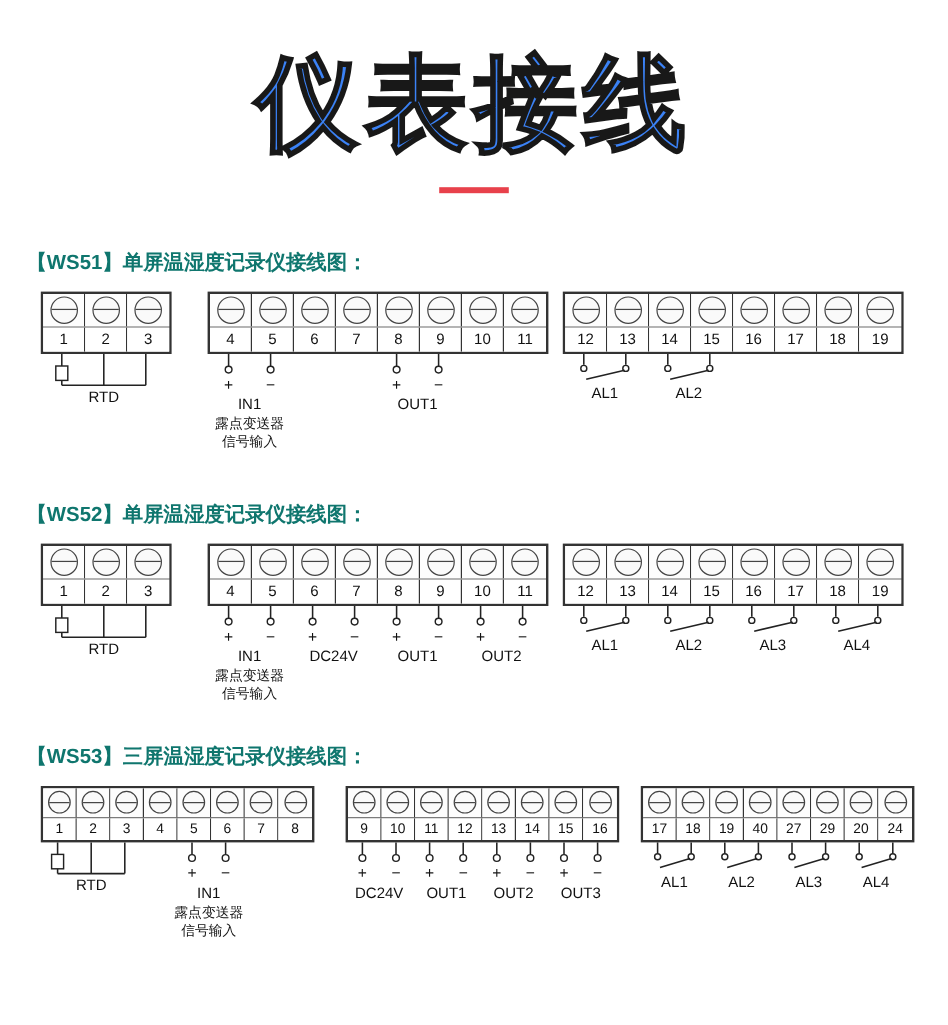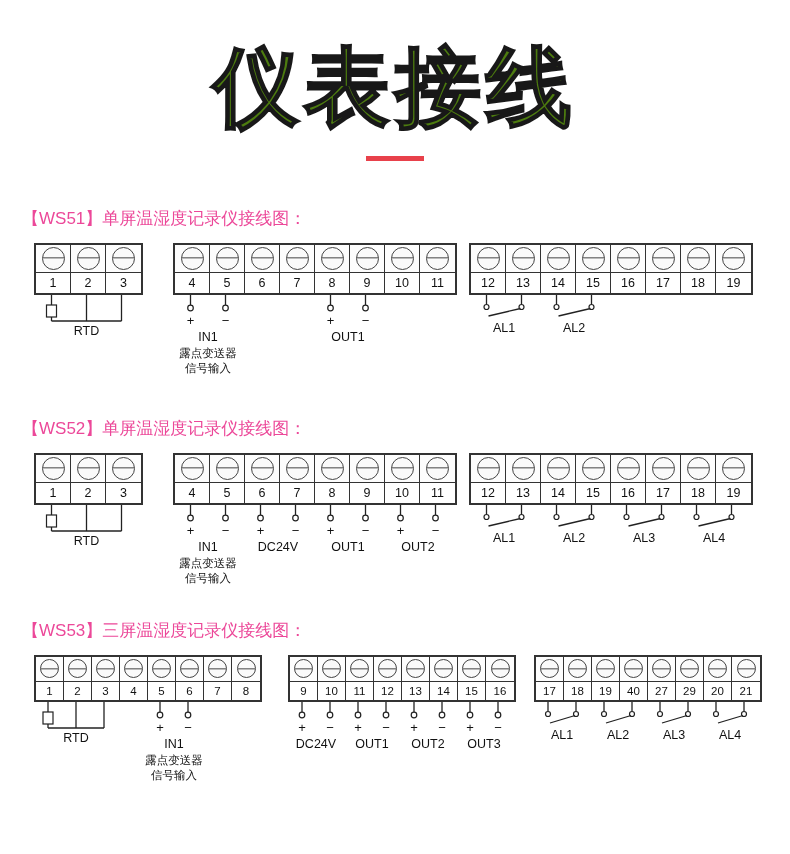--- a/index.html
+++ b/index.html
@@ -5,30 +5,30 @@
   * { margin:0; padding:0; box-sizing:border-box; }
   html,body { background:#ffffff; }
   body {
     width:790px; height:854px; overflow:hidden;
     font-family:"Liberation Sans","DejaVu Sans",sans-serif;
     color:#111;
   }
   .title-wrap { padding-top:34px; text-align:center; }
   .page-title {
     font-size:86px; font-weight:900; letter-spacing:5px;
-    color:#4d7c0f; line-height:1.25;
+    color:#3b82f6; line-height:1.25;
     -webkit-text-stroke:2px #181818;
   }
   .red-bar { width:58px; height:5px; margin:14px auto 0; background:#e8414b; }
 
   .diagram-section { margin-left:22px; }
   .diagram-section.s1 { margin-top:46px; }
   .diagram-section.s2 { margin-top:26px; }
   .diagram-section.s3 { margin-top:18px; }
-  .section-heading { font-size:17px; font-weight:400; color:#ec4899; }
+  .section-heading { font-size:17px; font-weight:700; color:#0f766e; }
 
   .blocks-row { display:flex; align-items:flex-start; margin-top:13px; padding-left:12px; }
   .size-lg .block:nth-child(2) { margin-left:30px; }
   .size-lg .block:nth-child(3) { margin-left:12px; }
   .size-sm .block:nth-child(2) { margin-left:26px; }
   .size-sm .block:nth-child(3) { margin-left:18px; }
 
   .block { display:flex; flex-direction:column; }
   .strip { border:2px solid #333; background:#fff; display:inline-block; }
   .screw-row { display:flex; border-bottom:1px solid #333; }
@@ -710,21 +710,21 @@
               </div>
             </div>
             <div class="num-row">
               <div class="num-cell">17</div>
               <div class="num-cell">18</div>
               <div class="num-cell">19</div>
               <div class="num-cell">40</div>
               <div class="num-cell">27</div>
               <div class="num-cell">29</div>
               <div class="num-cell">20</div>
-              <div class="num-cell">21</div>
+              <div class="num-cell">24</div>
             </div>
           </div>
           <svg width="224" height="96" class="ann">
             <g>
               <line x1="14" y1="0" x2="14" y2="9" stroke="#222" stroke-width="1.3"></line>
               <line x1="42" y1="0" x2="42" y2="9" stroke="#222" stroke-width="1.3"></line>
               <circle cx="14" cy="12" r="2.5" fill="#fff" stroke="#222" stroke-width="1.2"></circle>
               <circle cx="42" cy="12" r="2.5" fill="#fff" stroke="#222" stroke-width="1.2"></circle>
               <line x1="16" y1="21" x2="41" y2="13.5" stroke="#222" stroke-width="1.3"></line>
               <text x="28" y="37" text-anchor="middle" font-size="12.5" fill="#111">AL1</text>

